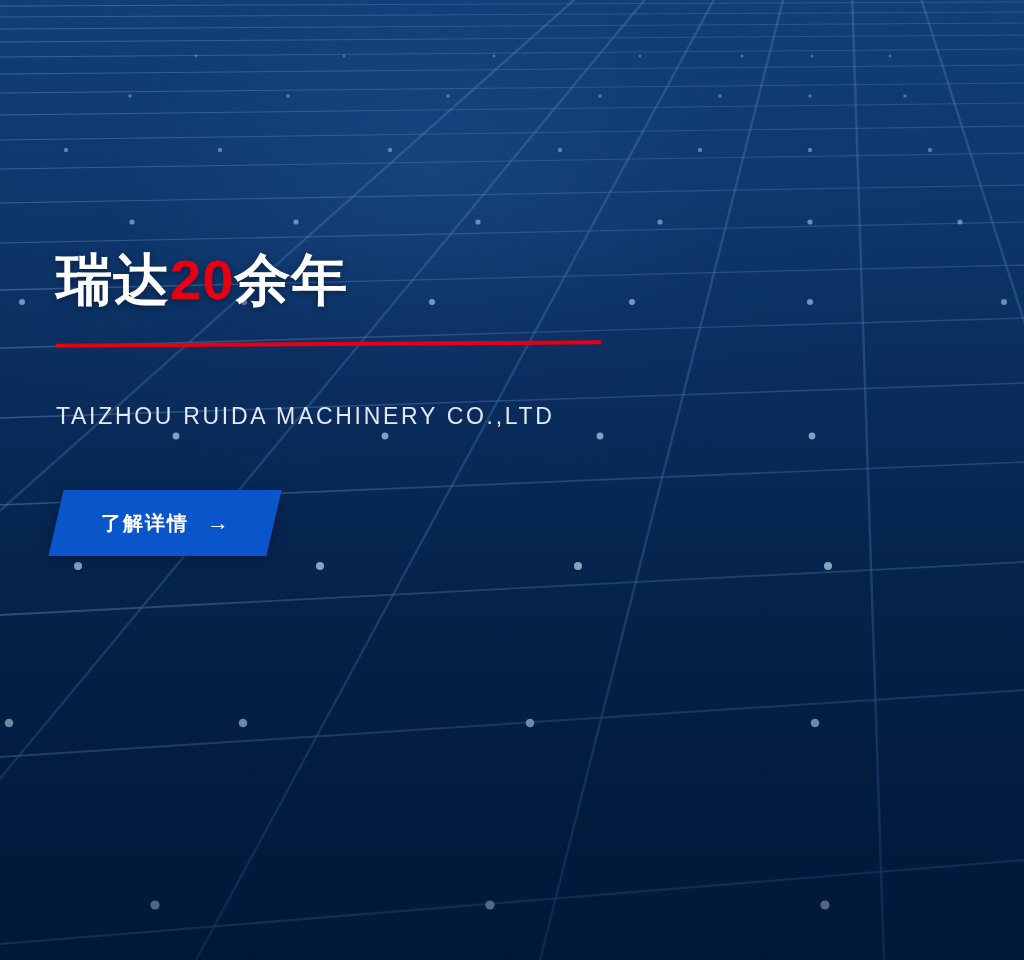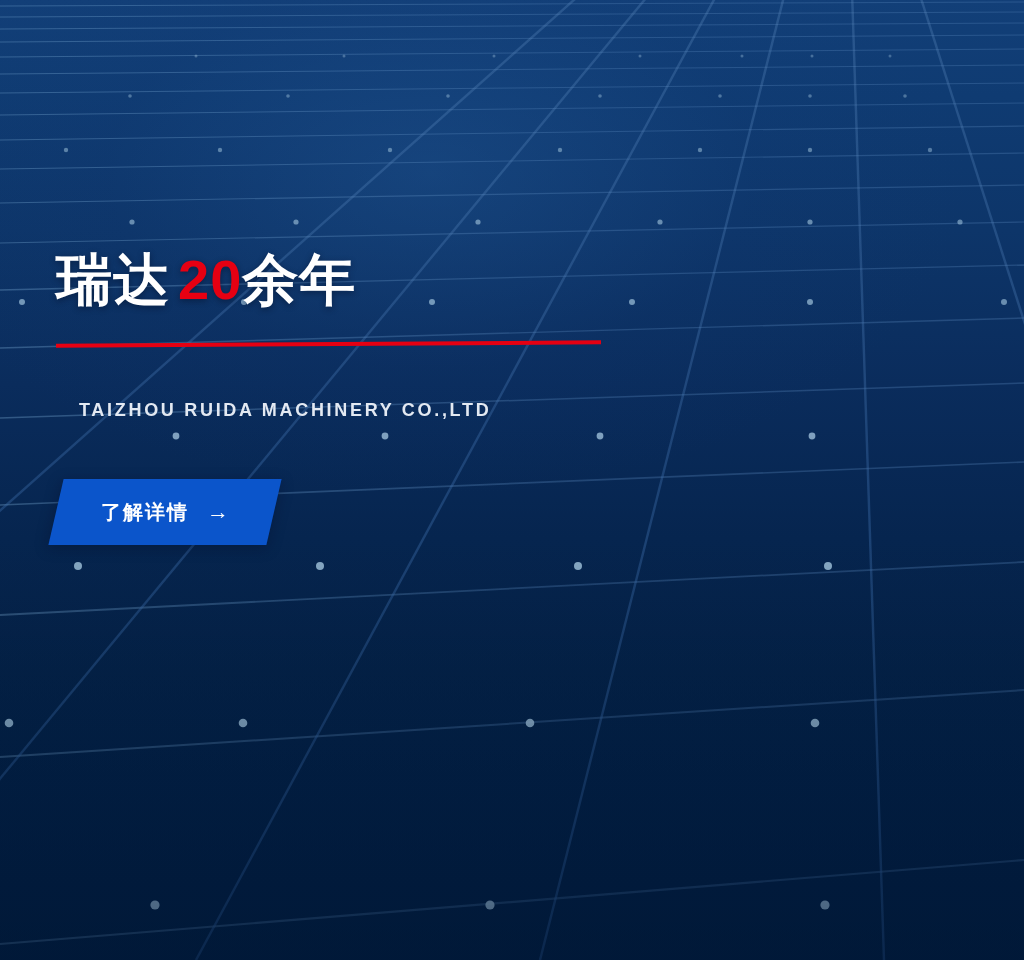--- a/index.html
+++ b/index.html
@@ -52,38 +52,37 @@
 
   .headline { 
     color:#ffffff;
     font-size:56px;
     font-weight:bold;
     line-height:1.42;
     letter-spacing:1px;
     text-shadow:0 2px 6px rgba(0,10,30,.45);
     white-space:nowrap;
   }
-  .headline .accent { color:#e60012;margin-left:8px; }
+  .headline .accent { color:#e60012; }
 
   .rule {
     margin-top:22px;
     width:545px; height:4px;
     background:#e60012;
     transform:skewY(-0.35deg);
   }
 
   .sub {
     margin-top:44px;
     color:#e3e9f2;
-    font-size:18px;
+    font-size:23px;
     letter-spacing:2.7px;
     line-height:2.28;
-    font-weight:700;
+    font-weight:400;
     white-space:nowrap;
-    margin-left:23px;
   }
 
   .cta-wrap { margin-top:48px; }
 
   .cta {
     position:relative;
     display:inline-flex;
     align-items:center;
     justify-content:center;
     gap:18px;

